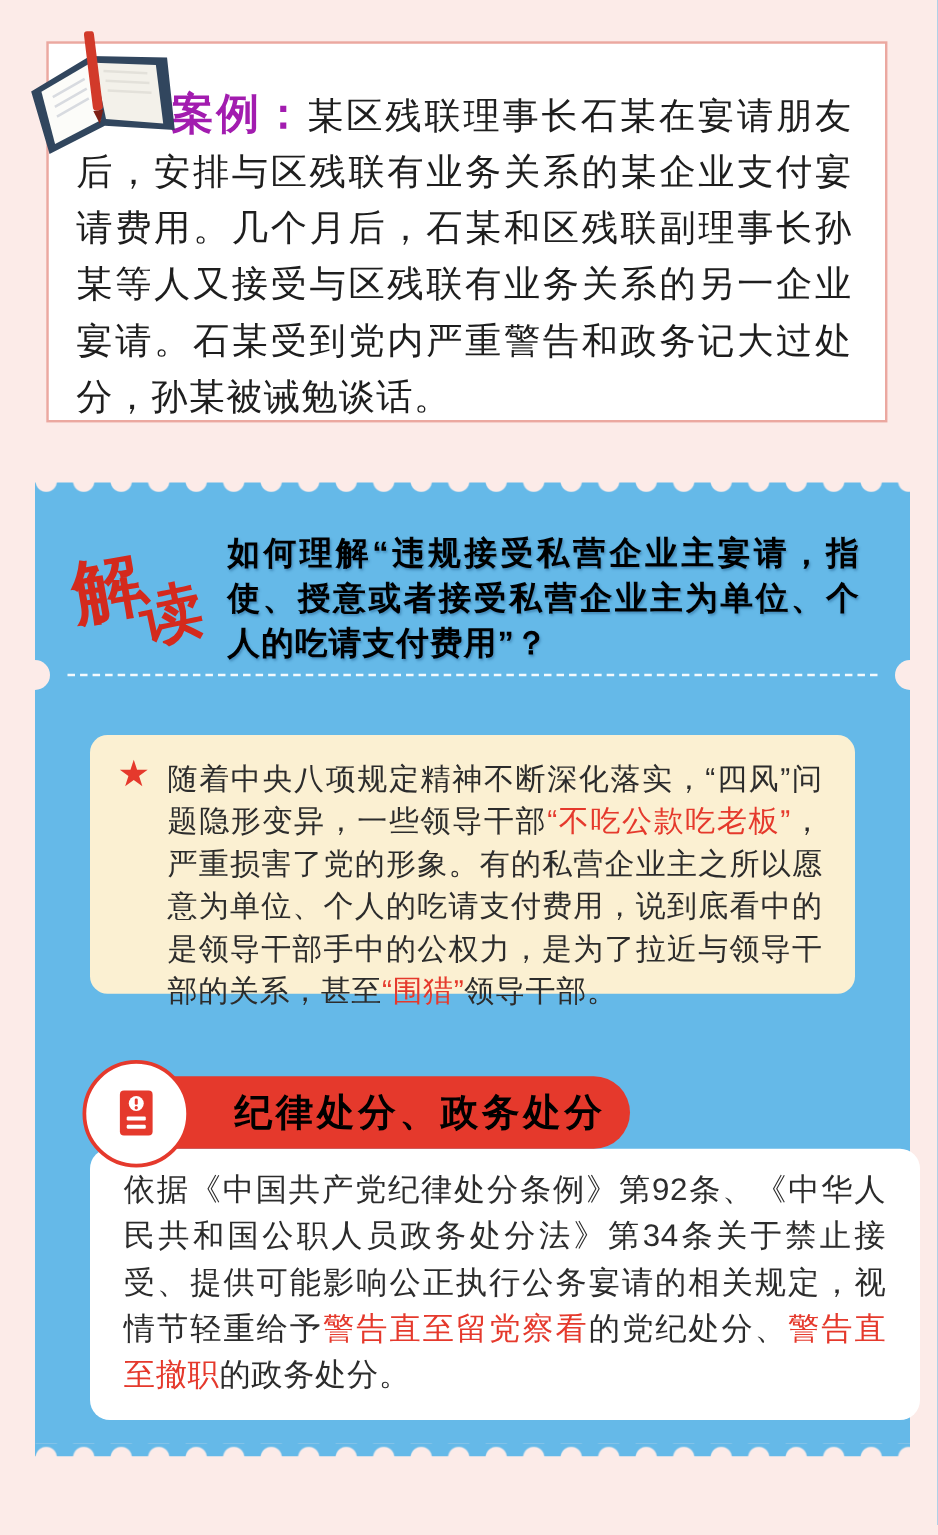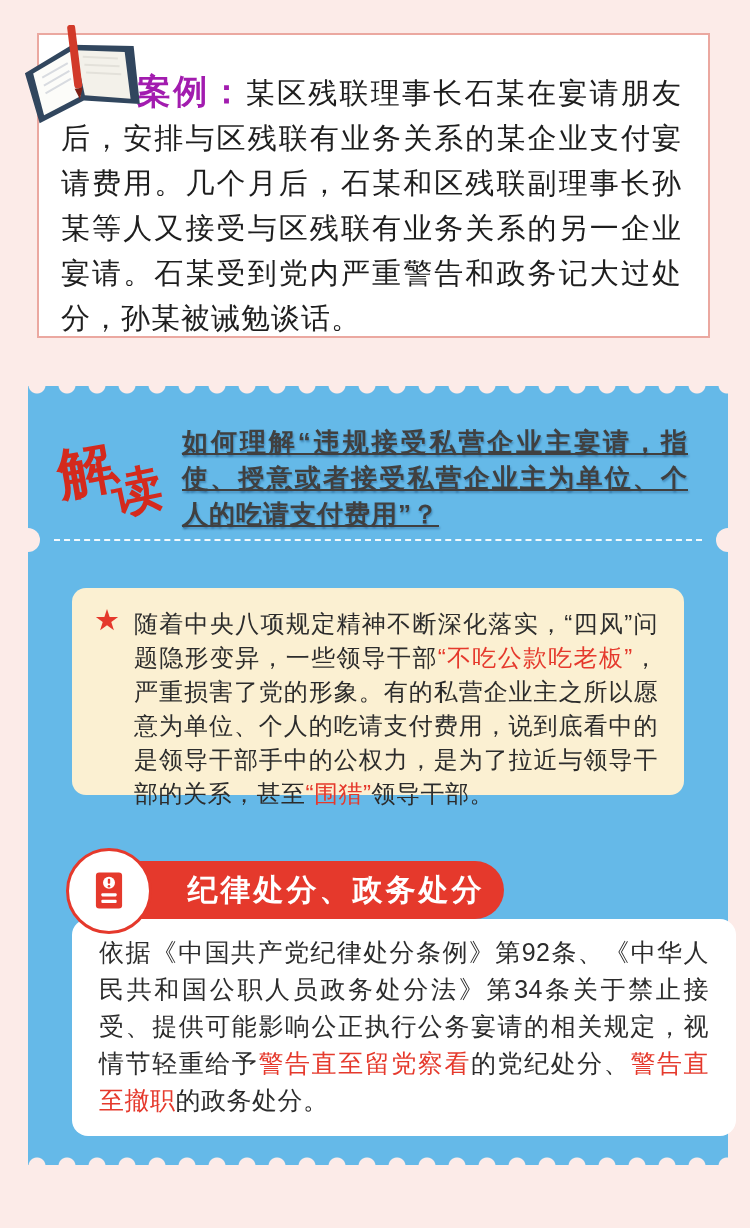--- a/index.html
+++ b/index.html
@@ -56,24 +56,23 @@
   
   .jiedu {
     position:absolute; left:28px; top:46px; width:128px; height:110px;
     color:#d42a1d; font-weight:bold; font-family:"DejaVu Serif", serif;
   }
   .jiedu .j1 { position:absolute; left:2px; top:2px; font-size:56px; transform:rotate(-10deg); display:inline-block; }
   .jiedu .j2 { position:absolute; left:56px; top:26px; font-size:50px; transform:rotate(-12deg); display:inline-block; }
 
   .question {
     position:absolute; left:154px; top:38px; width:506px; margin:0;
-    color:#404040; font-size:26px; font-weight:bold; line-height:36px;
+    color:#000000; font-size:26px; font-weight:bold; line-height:36px;
     letter-spacing:1px; text-align:justify;
     text-shadow:1px 2px 2px rgba(26,84,132,0.45);
-    text-decoration:underline;
   }
 
   
   .analysis {
     position:absolute; left:44px; top:202px; width:612px; height:207px;
     background:#fbf0d2; border-radius:14px; box-sizing:border-box;
     padding:19px 26px 0 62px;
   }
   .star {
     position:absolute; left:22px; top:15px;
@@ -87,21 +86,21 @@
   .seg-dark { color:inherit; }
 
   
   .badge-pill {
     position:absolute; left:82px; top:475px; width:394px; height:58px;
     background:#e5392c; border-radius:29px; z-index:1;
     display:flex; align-items:center; justify-content:center;
     box-sizing:border-box; padding-left:58px;
   }
   .badge-pill span {
-    color:#ffffff; font-size:30px; font-weight:bold; letter-spacing:3px;
+    color:#000000; font-size:30px; font-weight:bold; letter-spacing:3px;
     font-family:"DejaVu Serif", serif; white-space:nowrap;
   }
   .badge-circle {
     position:absolute; left:38px; top:462px; width:86px; height:86px;
     background:#ffffff; border:3px solid #e5392c; border-radius:50%;
     box-sizing:border-box; z-index:2;
     display:flex; align-items:center; justify-content:center;
   }
 
   

